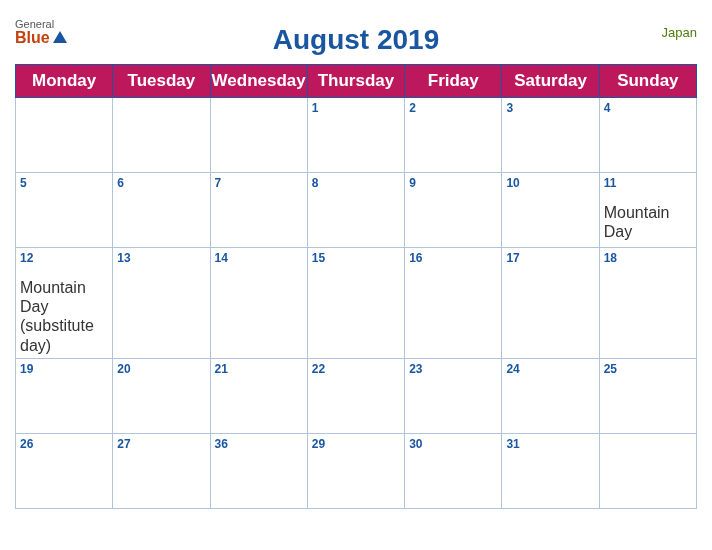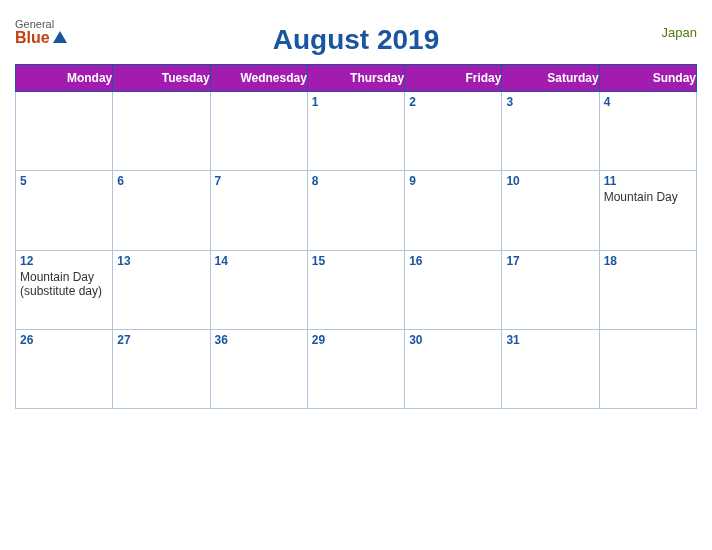--- a/index.html
+++ b/index.html
@@ -64,45 +64,45 @@
       right: 0;
       font-size: 13px;
       color: #4d7c0f;
     }
     .calendar-table {
       width: 100%;
       flex: 1;
       border-collapse: collapse;
     }
     .calendar-table th {
-      background-color: #a21caf;
+      background-color: #be185d;
       color: #fff;
-      text-align: right;
-      font-size: 12px;
+      text-align: center;
+      font-size: 17px;
       font-weight: bold;
       padding: 6px 0;
       border: 1px solid #1a56a0;
     }
     .calendar-table td {
       border: 1px solid #b0c4de;
       vertical-align: top;
       padding: 3px 4px;
       width: calc(100% / 7);
       height: 75px;
     }
     .day-number {
       font-size: 12px;
       color: #1a56a0;
       font-weight: bold;
       display: block;
     }
     .holiday-name {
-      font-size: 12px;
+      font-size: 16px;
       color: #333;
-      margin-top: 2px;
+      margin-top: 13px;
       line-height: 1.2;
     }
     .empty-cell {
       background: #fff;
     }
   </style>
 </head>
 <body>
 
 <div class="calendar-wrapper">
@@ -191,20 +191,43 @@
           </td>
           <td>
             <span class="day-number">17</span>
           </td>
           <td>
             <span class="day-number">18</span>
           </td>
         </tr>
         <tr>
           <td>
+            <span class="day-number">19</span>
+          </td>
+          <td>
+            <span class="day-number">20</span>
+          </td>
+          <td>
+            <span class="day-number">21</span>
+          </td>
+          <td>
+            <span class="day-number">22</span>
+          </td>
+          <td>
+            <span class="day-number">23</span>
+          </td>
+          <td>
+            <span class="day-number">24</span>
+          </td>
+          <td>
+            <span class="day-number">25</span>
+          </td>
+        </tr>
+        <tr>
+          <td>
             <span class="day-number">26</span>
           </td>
           <td>
             <span class="day-number">27</span>
           </td>
           <td>
             <span class="day-number">36</span>
           </td>
           <td>
             <span class="day-number">29</span>

